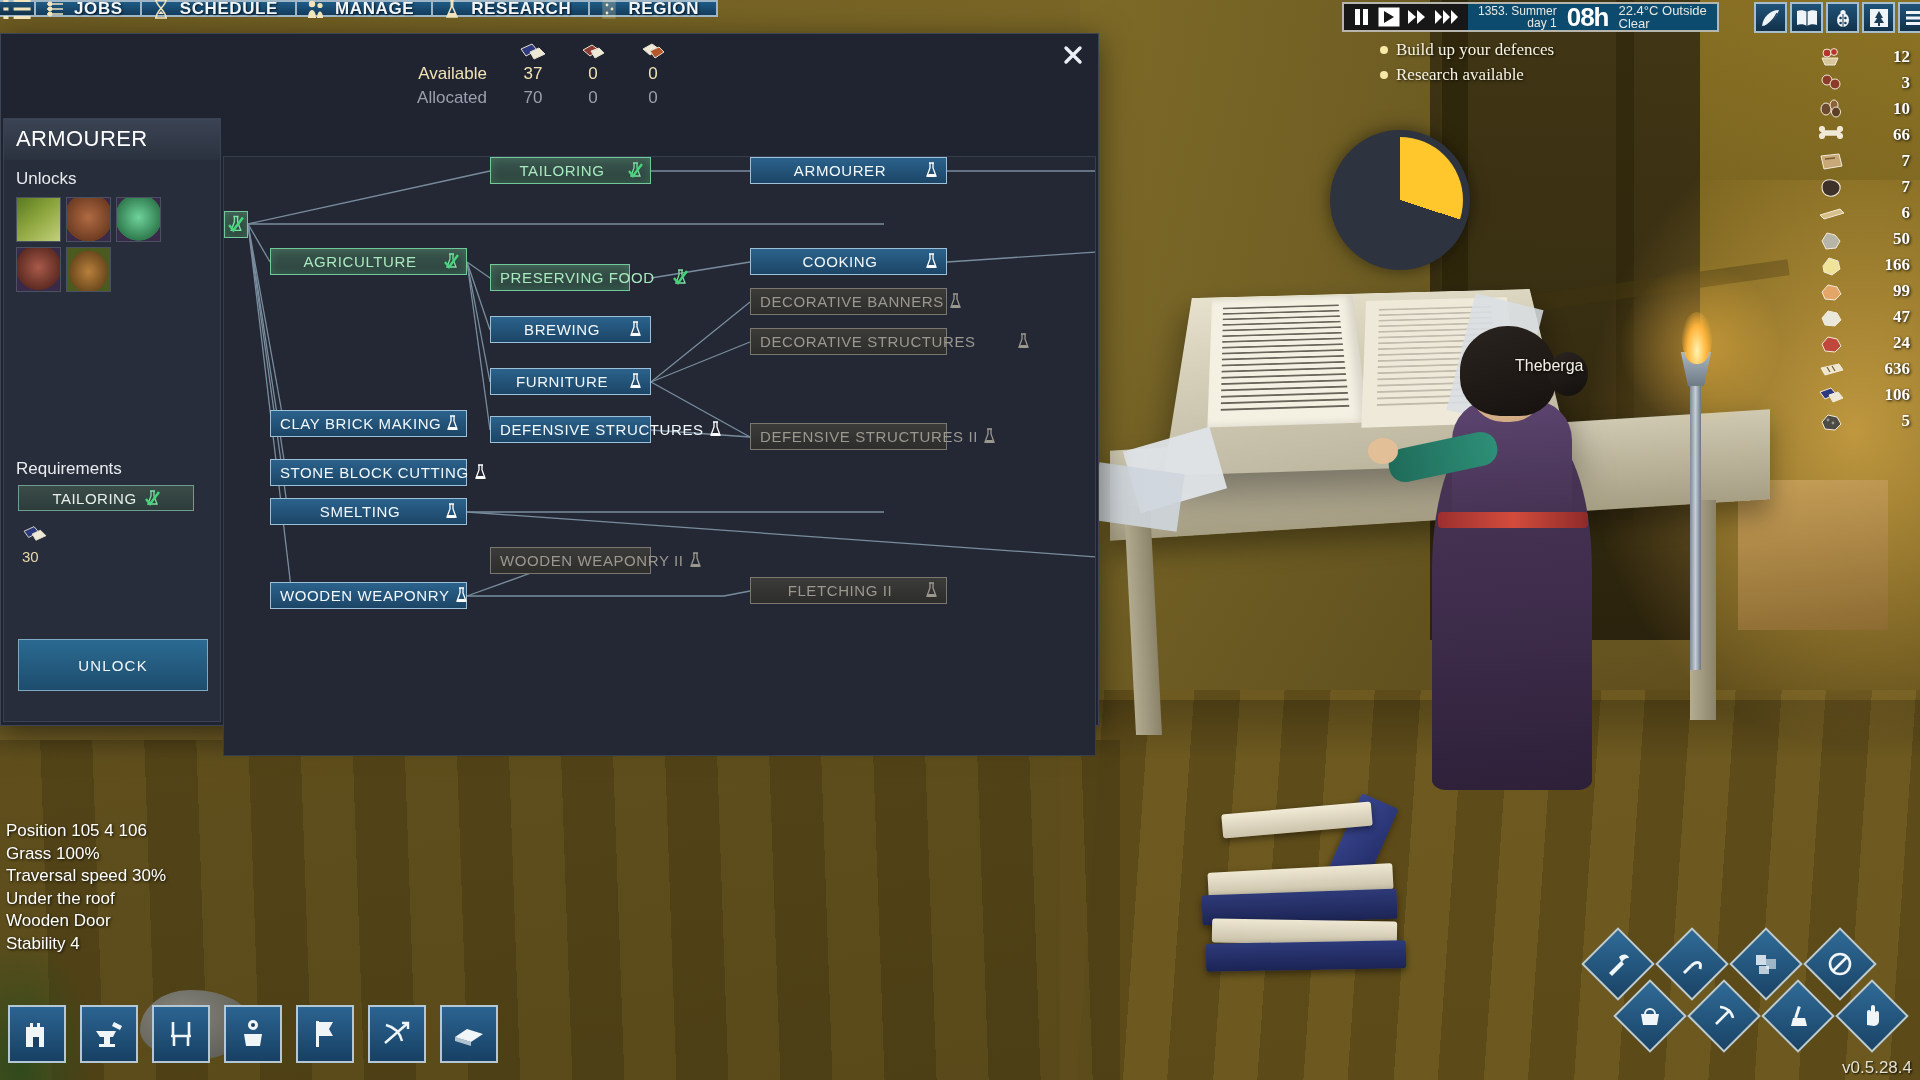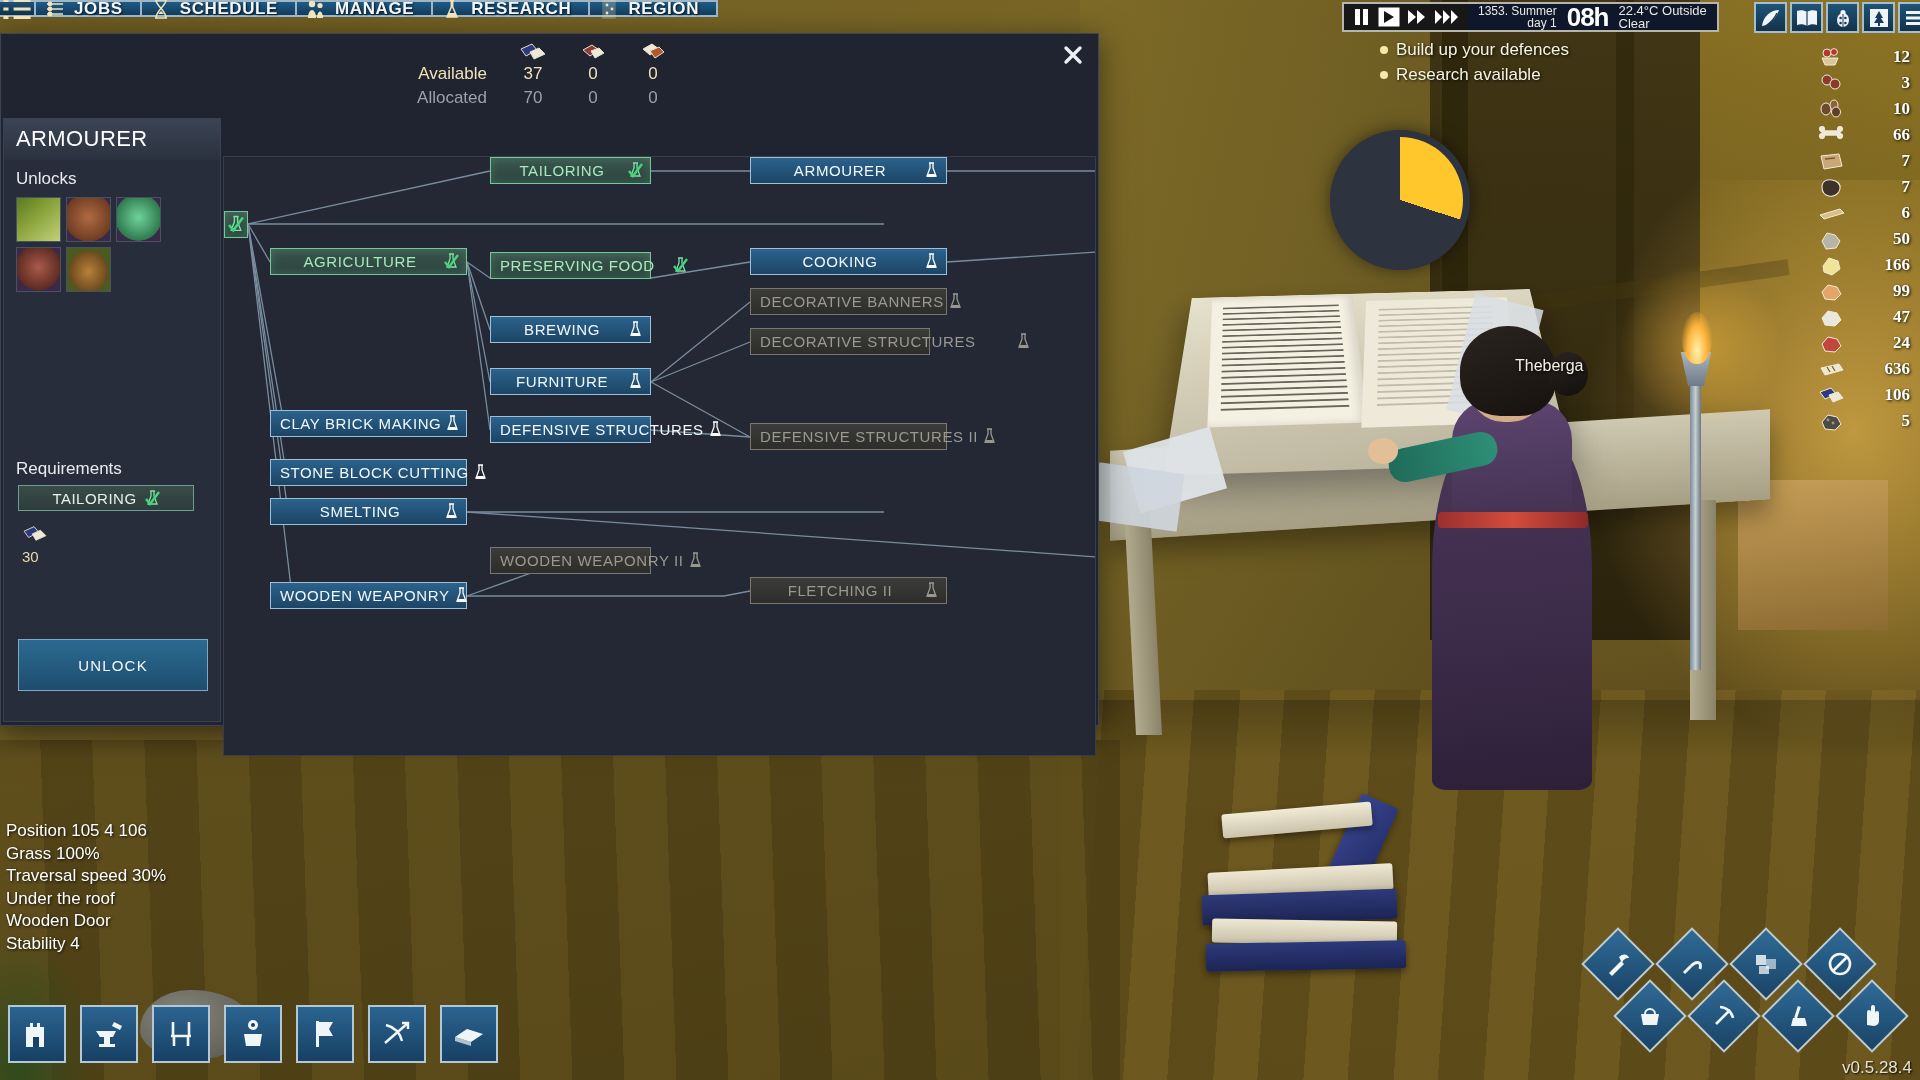--- a/index.html
+++ b/index.html
@@ -135,30 +135,30 @@
     border:2px solid #9fb6c6; border-left:none;
     color:#f3f7fa; font-size:17px; letter-spacing:.6px; font-weight:bold;
     text-shadow: 1px 1px 2px rgba(0,0,0,.7); }
   .tab .glyph { width:20px; height:22px; display:block; }
 
   
   .speedbar { position:absolute; left:1342px; top:2px; height:30px; display:flex; align-items:center;
     gap:6px; padding:0 8px; background:#171717; border:2px solid #b6b6ae; z-index:40; }
   .spd { cursor:pointer; }
   .datebox { position:absolute; left:1468px; top:2px; height:30px; display:flex; align-items:center;
-    gap:10px; padding:0 10px; background:#0f172a; border:2px solid #b6b6ae; border-left:none; z-index:40; }
+    gap:10px; padding:0 10px; background:#0c4a6e; border:2px solid #b6b6ae; border-left:none; z-index:40; }
   .date-dd { text-align:right; line-height:12px; color:#e9e9e3; font-size:12px; }
   .hourtxt { color:#fff; font-size:26px; font-weight:bold; letter-spacing:-1px; }
   .weather { line-height:13px; color:#e9e9e3; font-size:13px; }
   .iconbar { position:absolute; left:1754px; top:2px; height:31px; display:flex; gap:3px; z-index:40; }
   .ibtn { width:33px; height:31px; background: linear-gradient(180deg,#1f5378,#12324b);
     border:2px solid #a8bdcc; display:flex; align-items:center; justify-content:center; }
 
   
-  .notifs { position:absolute; left:1380px; top:40px; z-index:35; }
+  .notifs { position:absolute; left:1380px; top:40px; z-index:35;font-family:Liberation Serif, serif; }
   .notif { display:flex; align-items:center; gap:8px; color:#f7f3e2; font-size:17px;
     text-shadow: 1px 1px 3px rgba(0,0,0,.85); margin-bottom:5px; }
   .ndot { width:8px; height:8px; border-radius:50%; background:#f7e9a8; flex:0 0 auto; }
 
   
   .reslist { position:absolute; left:1818px; top:44px; width:96px; z-index:35;font-family:Liberation Serif, serif; }
   .resrow { display:flex; align-items:center; height:26px; }
   .resicon { width:28px; height:22px; flex:0 0 auto; }
   .resval { flex:1; text-align:right; color:#fff; font-size:17px; font-weight:bold;
     text-shadow: 1px 1px 3px rgba(0,0,0,.9); padding-right:4px; }
@@ -700,21 +700,21 @@
           </div>
           <div class="tnode done" style="left: 46px; top: 91px; width: 197px;">
             <span class="lbl">AGRICULTURE</span>
             <span style="display: flex; width: 15px;">
               <svg class="fl" viewBox="0 0 15 17">
                 <path d="M5 1h5M6 1v5l-3 8h9l-3-8V1" stroke="#7ee0a2" stroke-width="1.3" fill="none"></path>
                 <path d="M1 9l4 5 9-12" stroke="#46d47d" stroke-width="2.4" fill="none"></path>
               </svg>
             </span>
           </div>
-          <div class="tnode done" style="left: 266px; top: 95px; width: 161px; gap: 14px;">
+          <div class="tnode done" style="left: 266px; top: 107px; width: 140px; gap: 14px;">
             <span class="lbl">PRESERVING FOOD</span>
             <span style="display: flex; width: 15px;">
               <svg class="fl" viewBox="0 0 15 17">
                 <path d="M5 1h5M6 1v5l-3 8h9l-3-8V1" stroke="#7ee0a2" stroke-width="1.3" fill="none"></path>
                 <path d="M1 9l4 5 9-12" stroke="#46d47d" stroke-width="2.4" fill="none"></path>
               </svg>
             </span>
           </div>
           <div class="tnode avail" style="left: 526px; top: 91px; width: 197px;">
             <span class="lbl">COOKING</span>
@@ -736,21 +736,21 @@
           </div>
           <div class="tnode avail" style="left: 266px; top: 159px; width: 161px;">
             <span class="lbl">BREWING</span>
             <span style="display: flex; width: 15px;">
               <svg class="fl" viewBox="0 0 15 17">
                 <path d="M5 1h5M6 1v5l-3 8h9l-3-8V1" stroke="#ffffff" stroke-width="1.3" fill="none"></path>
                 <path d="M4.4 12h6.2l1.3 3H3.1z" fill="#ffffff"></path>
               </svg>
             </span>
           </div>
-          <div class="tnode lock" style="left: 526px; top: 171px; width: 180px; gap: 36px;">
+          <div class="tnode lock" style="left: 526px; top: 171px; width: 197px; gap: 36px;">
             <span class="lbl">DECORATIVE STRUCTURES</span>
             <span style="display: flex; width: 15px;">
               <svg class="fl" viewBox="0 0 15 17">
                 <path d="M5 1h5M6 1v5l-3 8h9l-3-8V1" stroke="#9b9890" stroke-width="1.3" fill="none"></path>
                 <path d="M4.4 12h6.2l1.3 3H3.1z" fill="#9b9890"></path>
               </svg>
             </span>
           </div>
           <div class="tnode avail" style="left: 266px; top: 211px; width: 161px;">
             <span class="lbl">FURNITURE</span>

